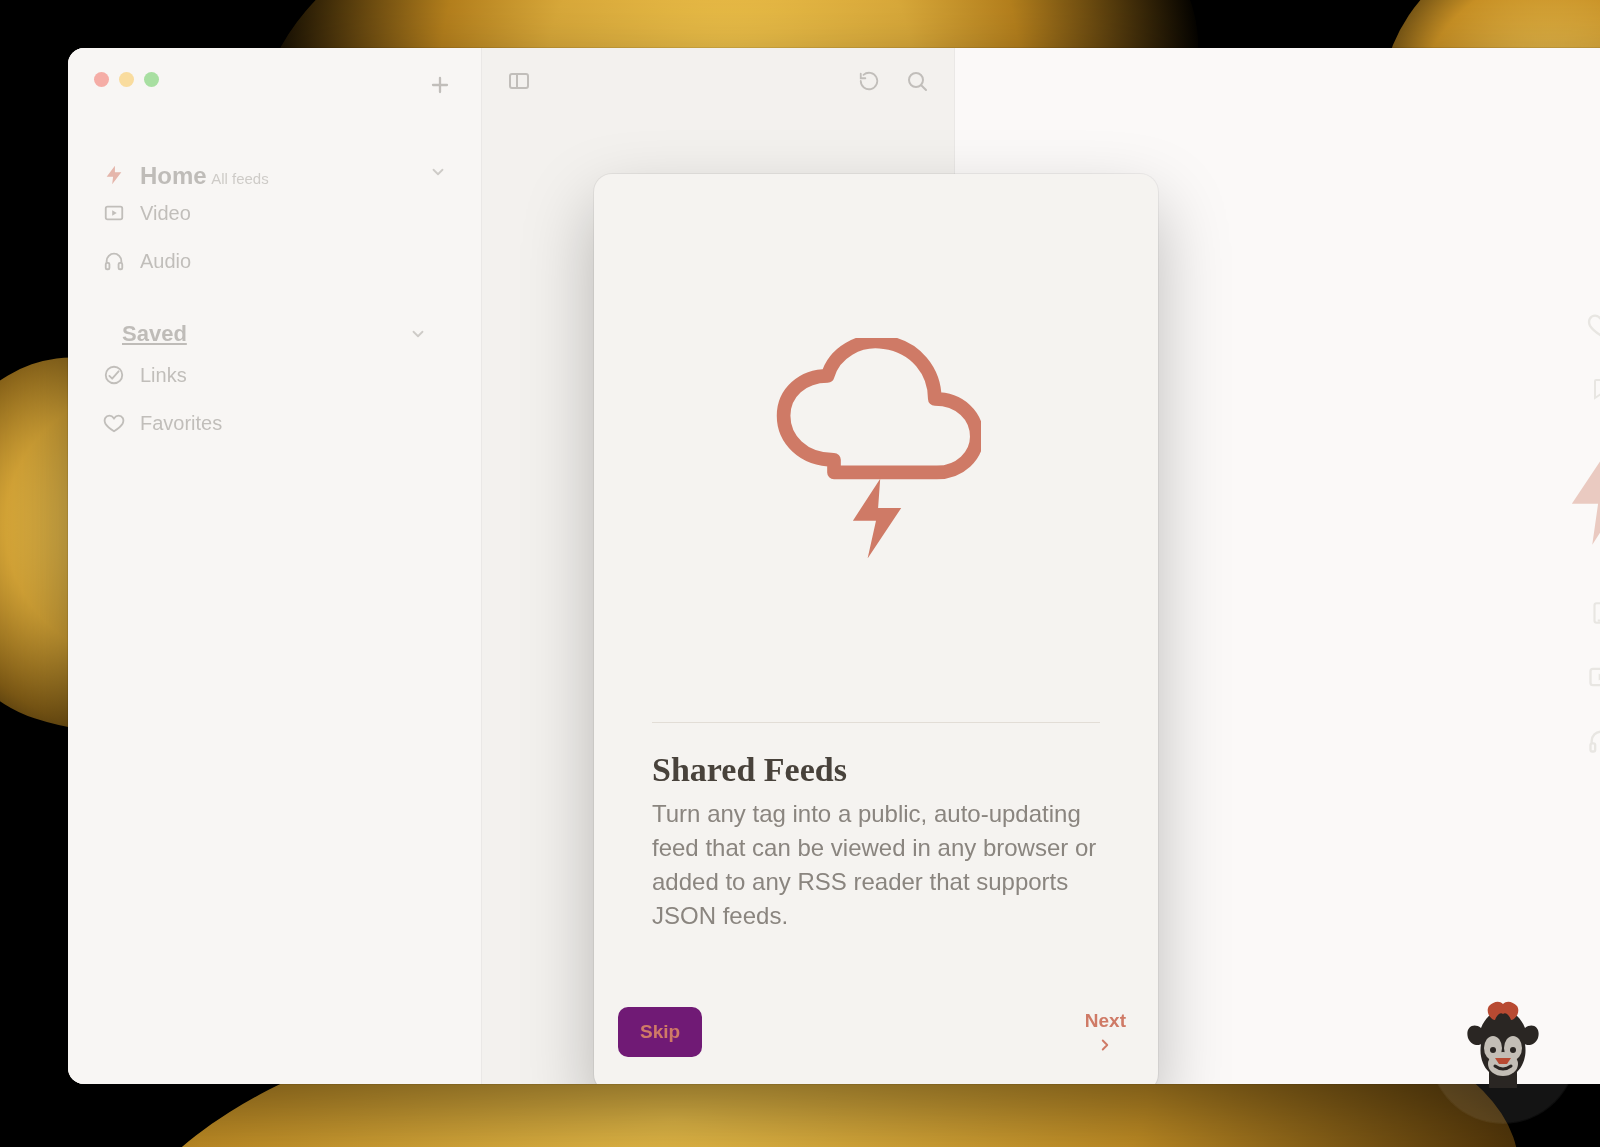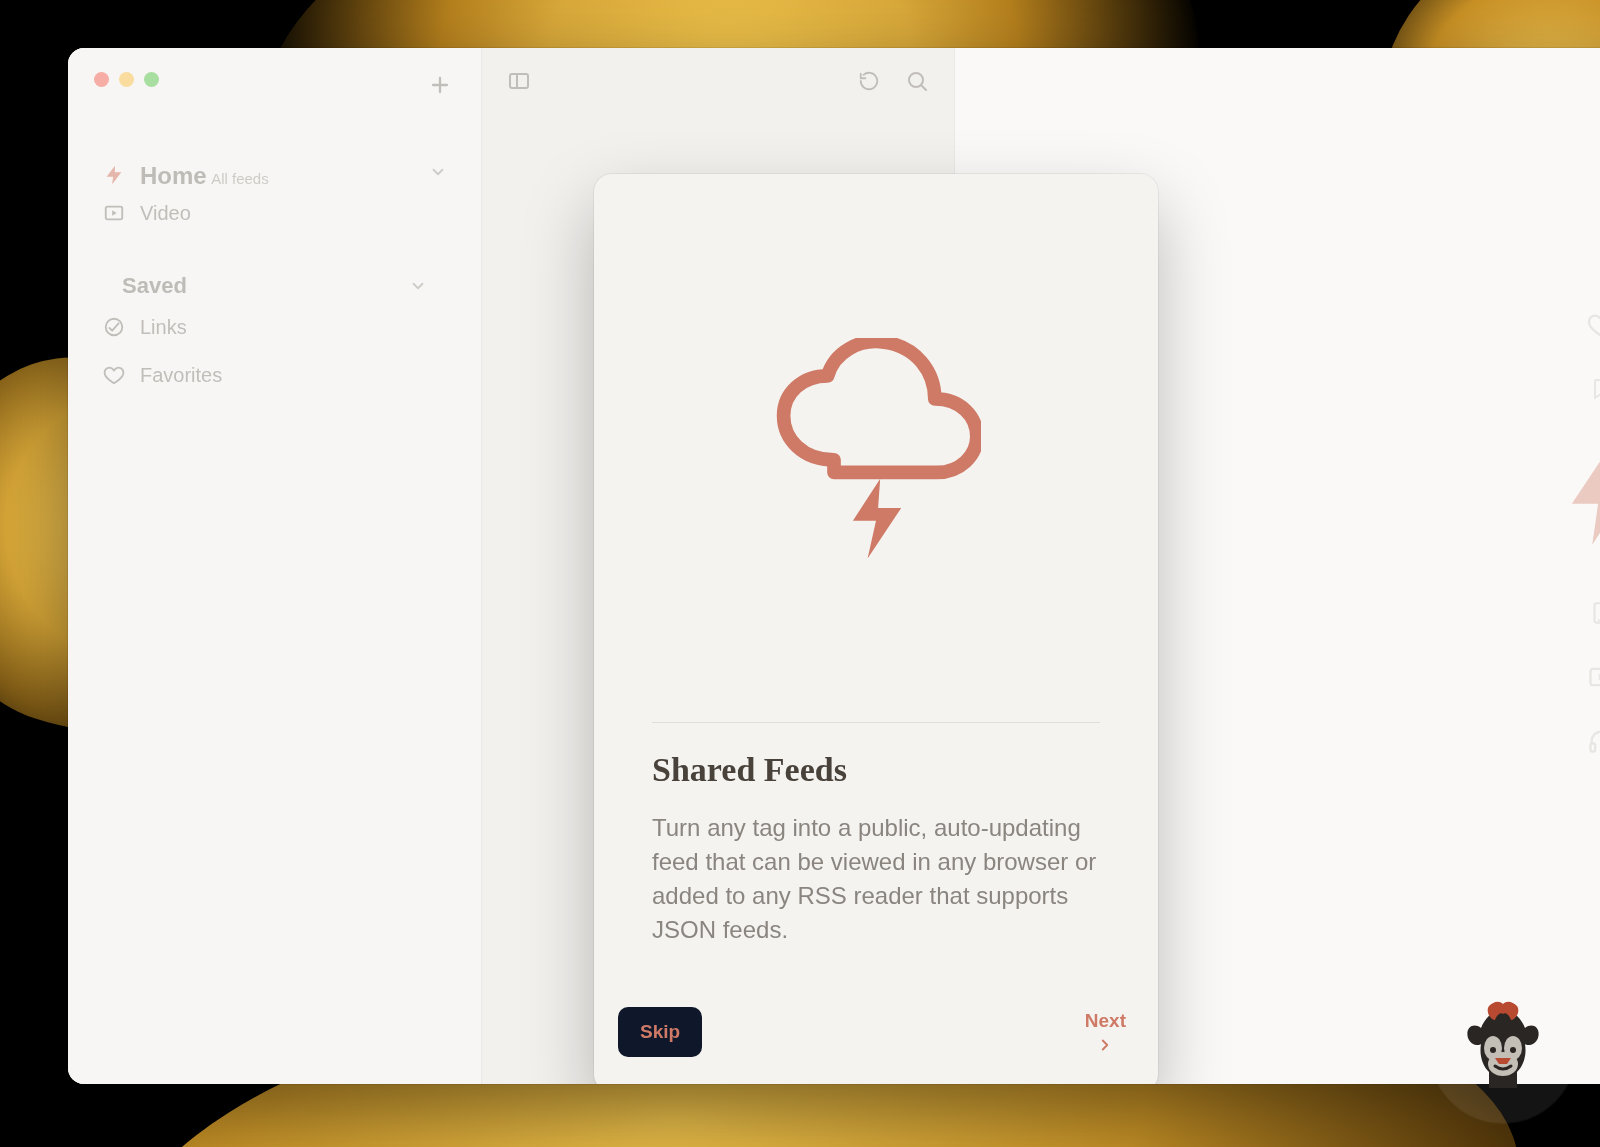--- a/index.html
+++ b/index.html
@@ -123,20 +123,21 @@
   }
   .nav-row.home .stack .title { font-size: 24px; font-weight: 700; color: #8a857f; line-height: 1.1; }
   .nav-row.home .stack .sub { font-size: 15px; color: #a6a19a; }
   .nav-row.home .icon svg { width: 22px; height: 22px; }
   .nav-row .chev { margin-left: auto; font-size: 16px; color: #a6a19a; }
 
   .section-header {
     display: flex; align-items: center;
     padding: 36px 32px 4px 32px;
     color: #8a857f;
+    text-decoration: underline;
   }
   .section-header .title {
     font-size: 22px; font-weight: 700;
   }
   .section-header .chev { margin-left: auto; font-size: 16px; color: #a6a19a; }
 
   
   .middle {
     flex: 0 0 474px;
     background: #eae6e1;
@@ -212,35 +213,35 @@
     background: #e2ddd6;
   }
   .modal .body {
     padding: 28px 58px 0 58px;
   }
   .modal h2 {
     font-family: Georgia, "Times New Roman", serif;
     font-weight: 700;
     font-size: 34px;
     color: #48423b;
-    margin-bottom: 22px;
+    margin-bottom: 8px;
   }
   .modal p {
     font-size: 24px;
     line-height: 1.42;
     color: #8a857f;
   }
   .modal .footer {
     margin-top: auto;
     display: flex;
     align-items: center;
     padding: 24px;
   }
   .modal .skip-btn {
-    background: #0f172a;
+    background: #701a75;
     color: #cf7a66;
     font-weight: 600;
     font-size: 19px;
     border: none;
     border-radius: 10px;
     padding: 14px 22px;
     cursor: pointer;
   }
   .modal .next-btn {
     margin-left: auto;
@@ -315,20 +316,30 @@
       <div class="nav-row">
         <span class="icon">
           <svg viewBox="0 0 24 24" width="22" height="22" fill="none" stroke="currentColor" stroke-width="2">
               <rect x="3" y="5" width="18" height="14" rx="2"></rect>
               <polygon points="10 9 15 12 10 15" fill="currentColor" stroke="none"></polygon>
             </svg>
         </span>
         <span class="label">Video</span>
       </div>
 
+      <div class="nav-row">
+        <span class="icon">
+          <svg viewBox="0 0 24 24" width="22" height="22" fill="none" stroke="currentColor" stroke-width="2">
+              <path d="M4 14v-2a8 8 0 0 1 16 0v2"></path>
+              <rect x="3" y="14" width="4" height="7" rx="1.5"></rect>
+              <rect x="17" y="14" width="4" height="7" rx="1.5"></rect>
+            </svg>
+        </span>
+        <span class="label">Audio</span>
+      </div>
 
       <div class="section-header">
         <span class="title">Saved</span>
         <span class="chev">
           <svg viewBox="0 0 24 24" width="18" height="18" fill="none" stroke="currentColor" stroke-width="2.4" stroke-linecap="round" stroke-linejoin="round">
               <polyline points="6 9 12 15 18 9"></polyline>
             </svg>
         </span>
       </div>
 

